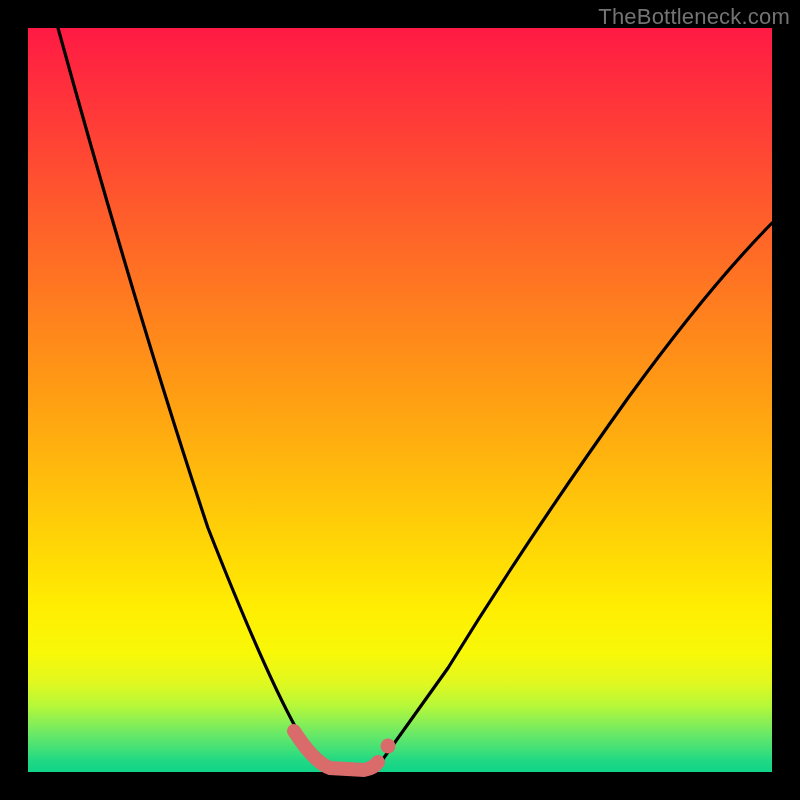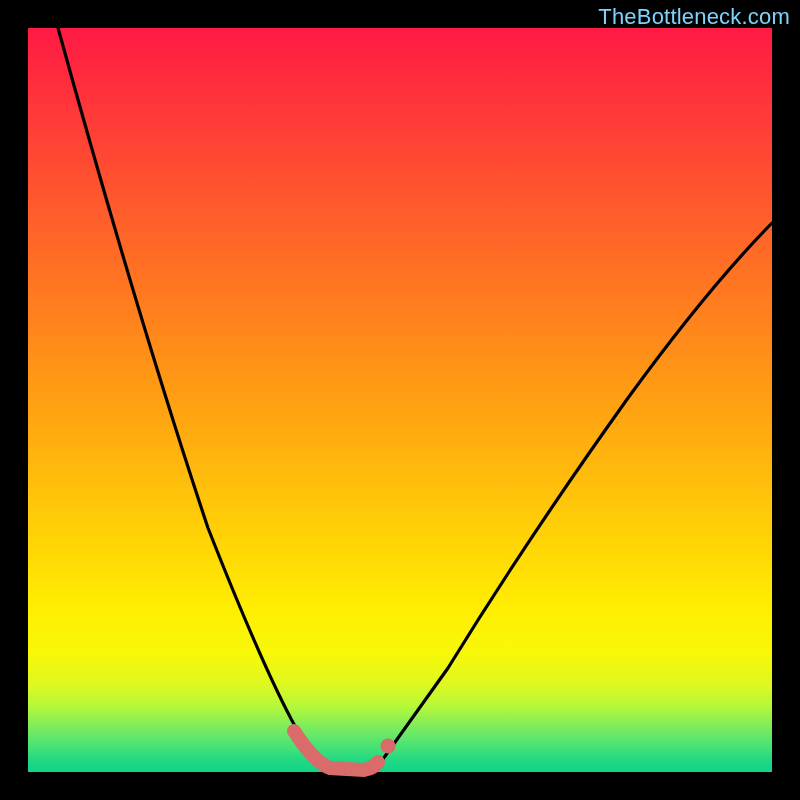--- a/index.html
+++ b/index.html
@@ -47,21 +47,21 @@
       #20d884 98.5%,
       #10d488 100%
     );
   }
   .watermark {
     position: absolute;
     top: 4px;
     right: 10px;
     font-size: 22px;
     font-weight: 500;
-    color: #7dd3fc;
+    color: #737373;
     letter-spacing: 0.2px;
   }
   svg.curve {
     position: absolute;
     left: 0;
     top: 0;
     width: 744px;
     height: 744px;
     overflow: visible;
   }

